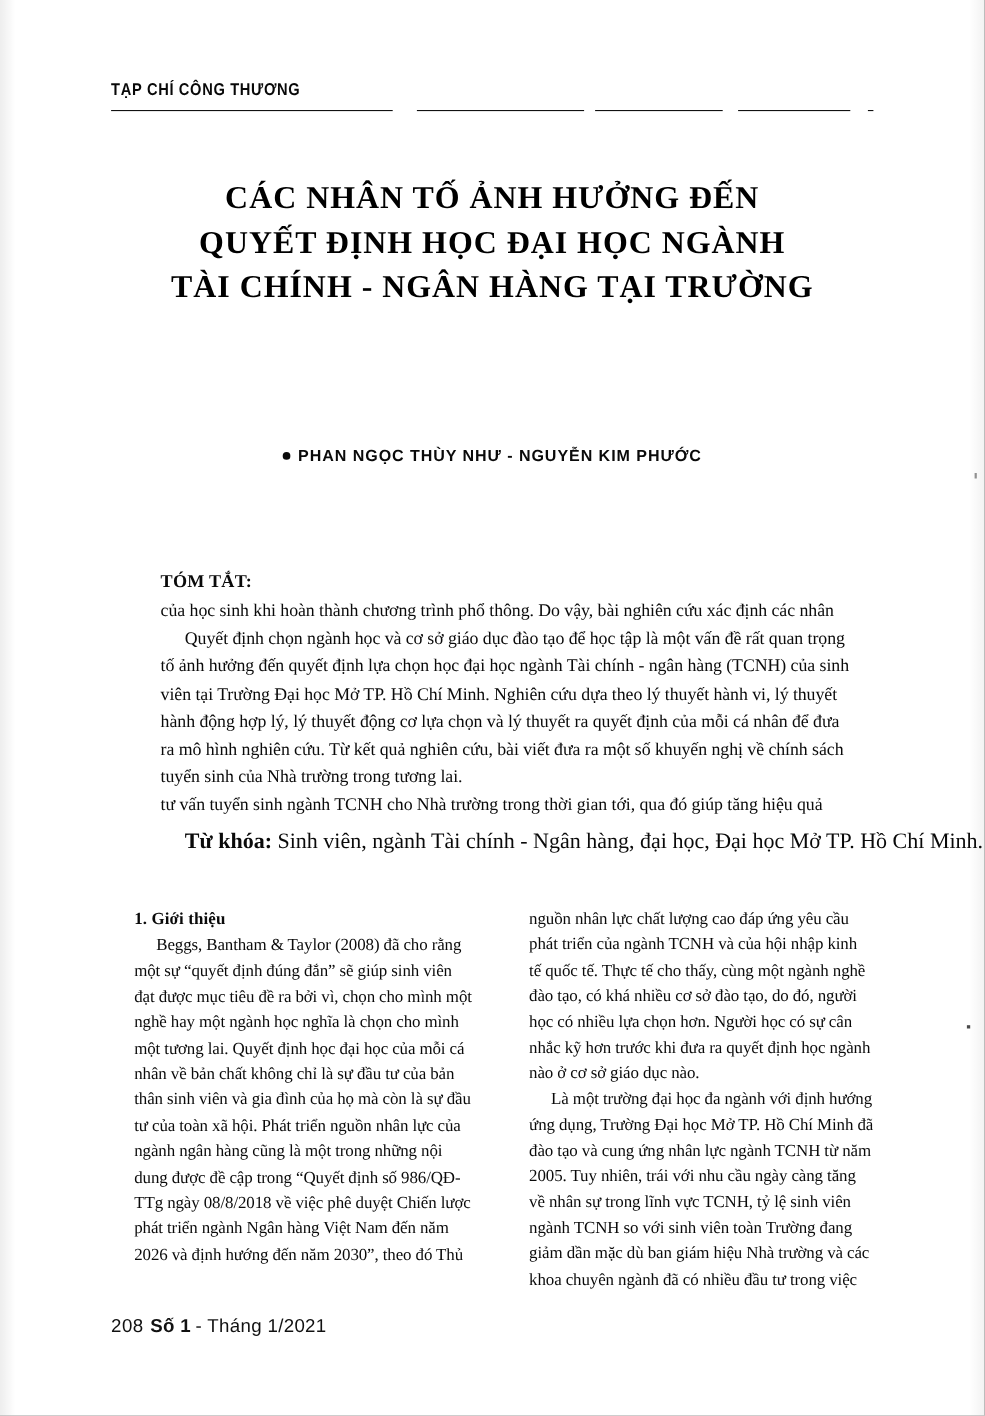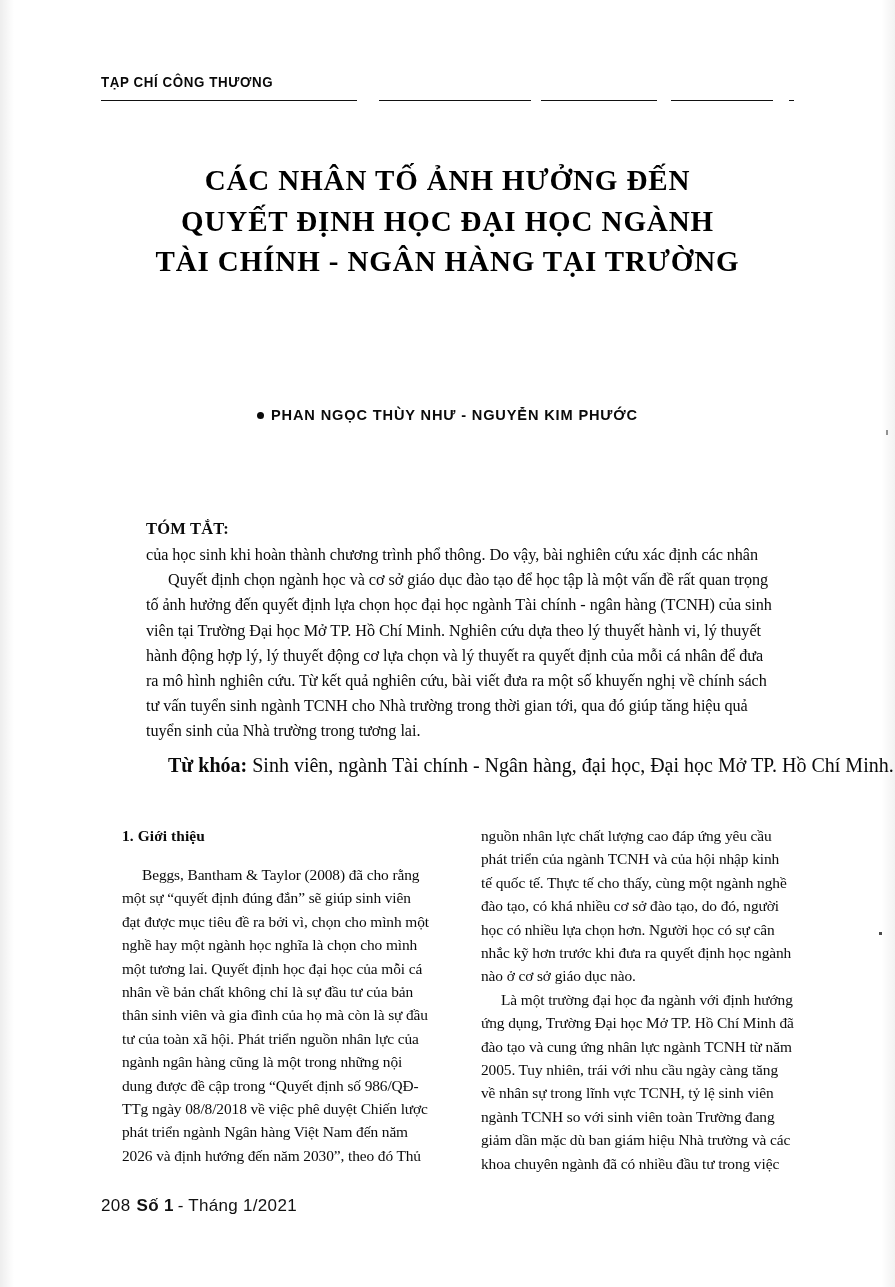--- a/index.html
+++ b/index.html
@@ -158,21 +158,21 @@
     top: 0;
     width: 313px;
   }
   .col-left  { left: 0; }
   .col-right { left: 359px; }
 
   .section-heading {
     font-weight: bold;
     font-size: 15.4px;
     line-height: 23px;
-    margin-bottom: 16px;
+    margin-bottom: 1px;
     letter-spacing: 0.1px;
   }
   .body-line {
     font-size: 15.4px;
     line-height: 23.4px;
     white-space: nowrap;
     letter-spacing: -0.1px;
   }
   .body-line.indent { text-indent: 20px; }
 
@@ -246,22 +246,22 @@
   </div>
 
   <div class="abstract">
     <div class="abstract-heading">TÓM TẮT:</div>
     <div class="abs-line">của học sinh khi hoàn thành chương trình phổ thông. Do vậy, bài nghiên cứu xác định các nhân</div>
     <div class="abs-line indent">Quyết định chọn ngành học và cơ sở giáo dục đào tạo để học tập là một vấn đề rất quan trọng</div>
     <div class="abs-line">tố ảnh hưởng đến quyết định lựa chọn học đại học ngành Tài chính - ngân hàng (TCNH) của sinh</div>
     <div class="abs-line">viên tại Trường Đại học Mở TP. Hồ Chí Minh. Nghiên cứu dựa theo lý thuyết hành vi, lý thuyết</div>
     <div class="abs-line">hành động hợp lý, lý thuyết động cơ lựa chọn và lý thuyết ra quyết định của mỗi cá nhân để đưa</div>
     <div class="abs-line">ra mô hình nghiên cứu. Từ kết quả nghiên cứu, bài viết đưa ra một số khuyến nghị về chính sách</div>
+    <div class="abs-line">tuyển sinh của Nhà trường trong tương lai.</div>
     <div class="abs-line">tư vấn tuyển sinh ngành TCNH cho Nhà trường trong thời gian tới, qua đó giúp tăng hiệu quả</div>
-    <div class="abs-line">tuyển sinh của Nhà trường trong tương lai.</div>
     <div class="keywords">
       <b>Từ khóa:</b>
       <span>Sinh viên, ngành Tài chính - Ngân hàng, đại học, Đại học Mở TP. Hồ Chí Minh.</span>
     </div>
   </div>
 
   <div class="columns">
 
     <div class="col col-left">
       <div class="section-heading">1. Giới thiệu</div>

